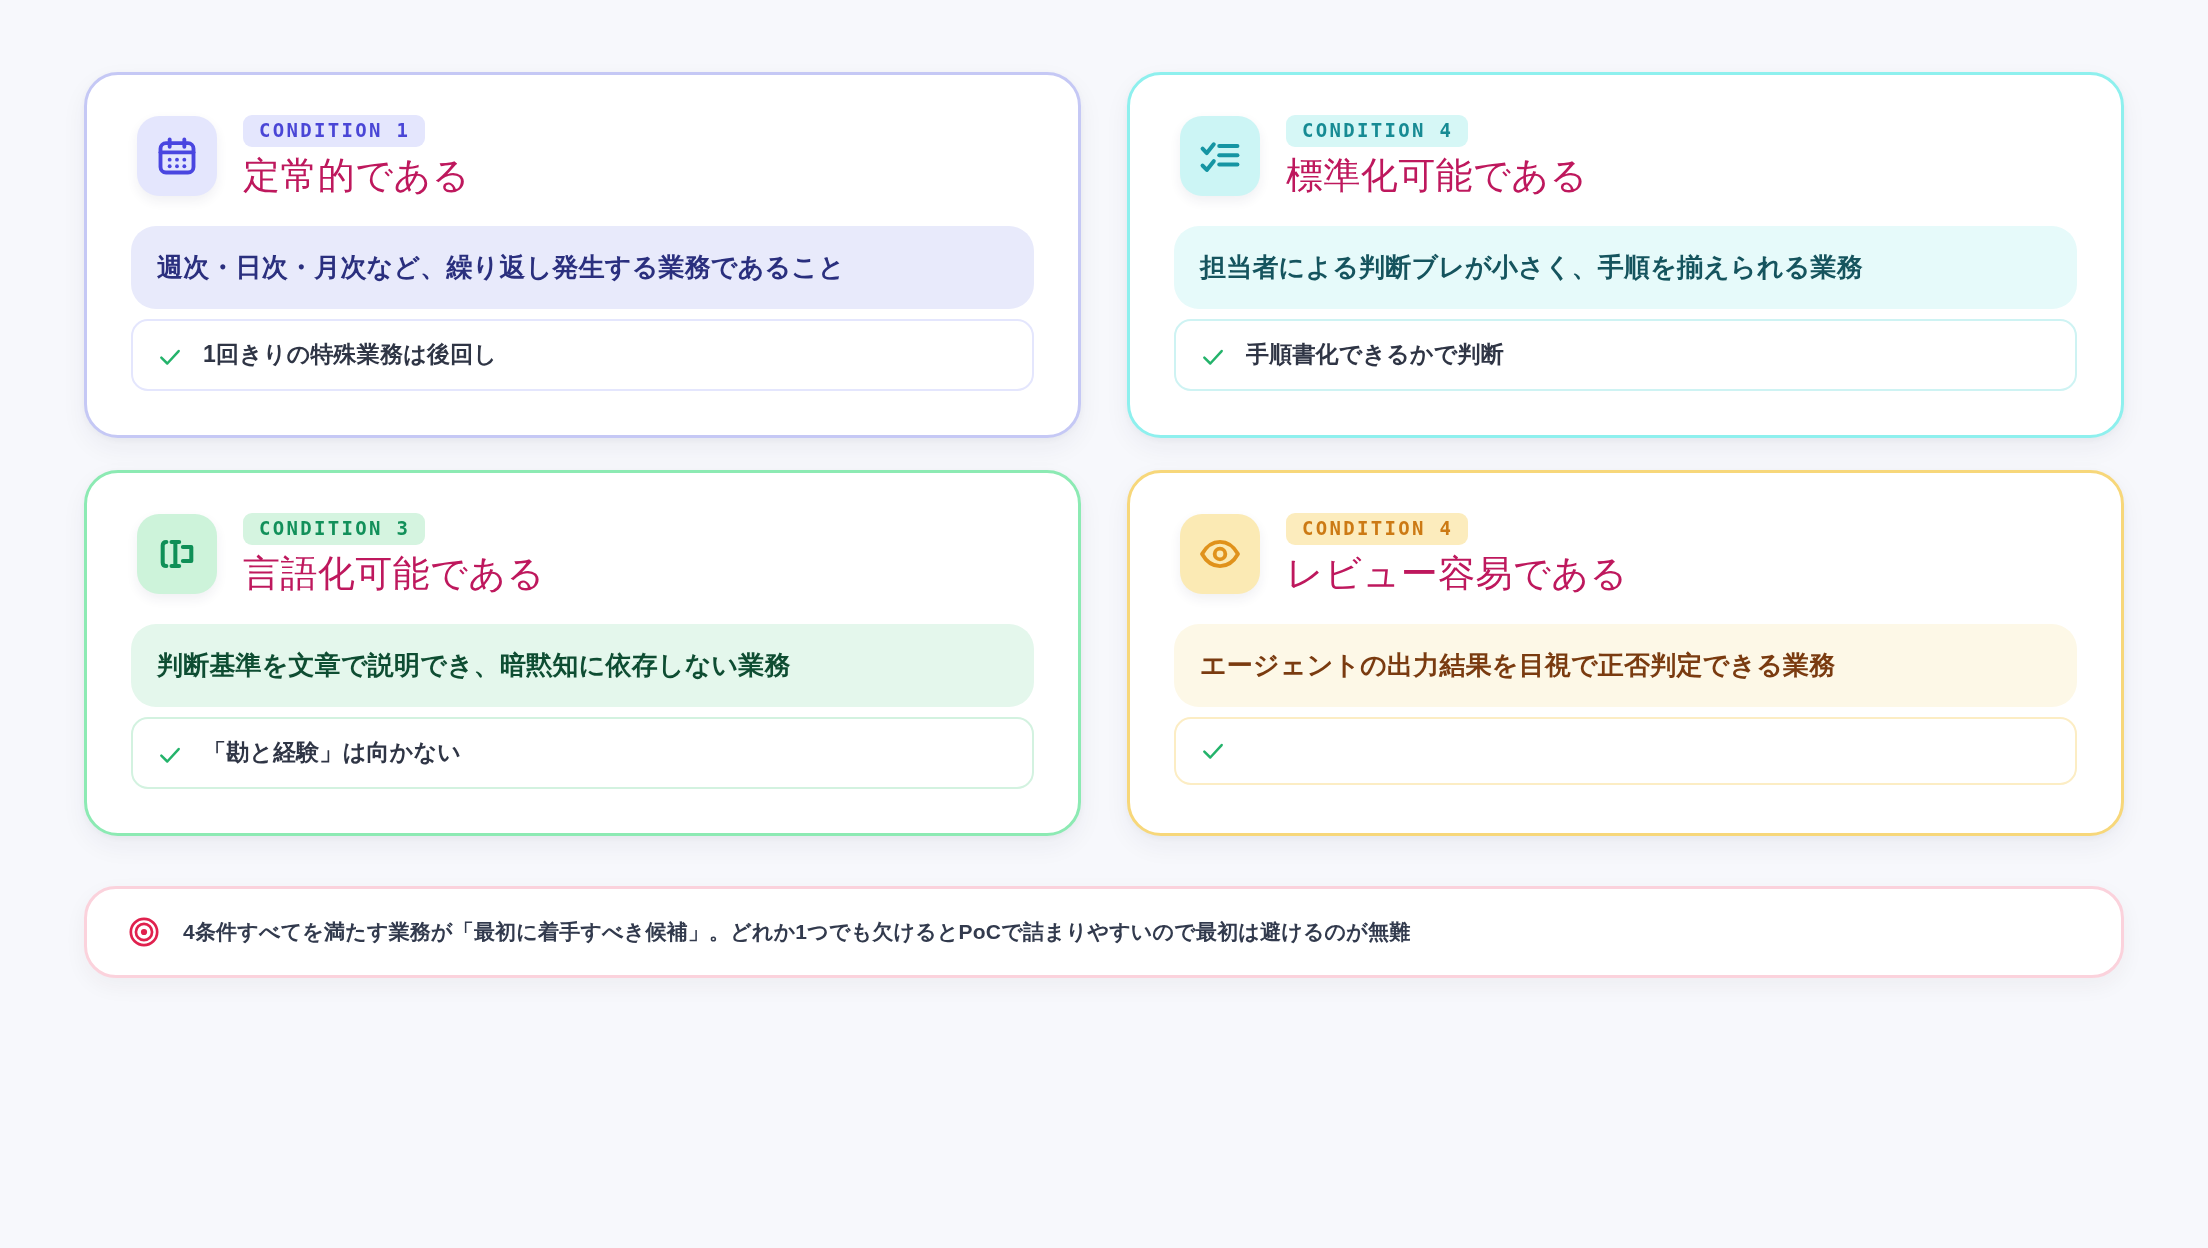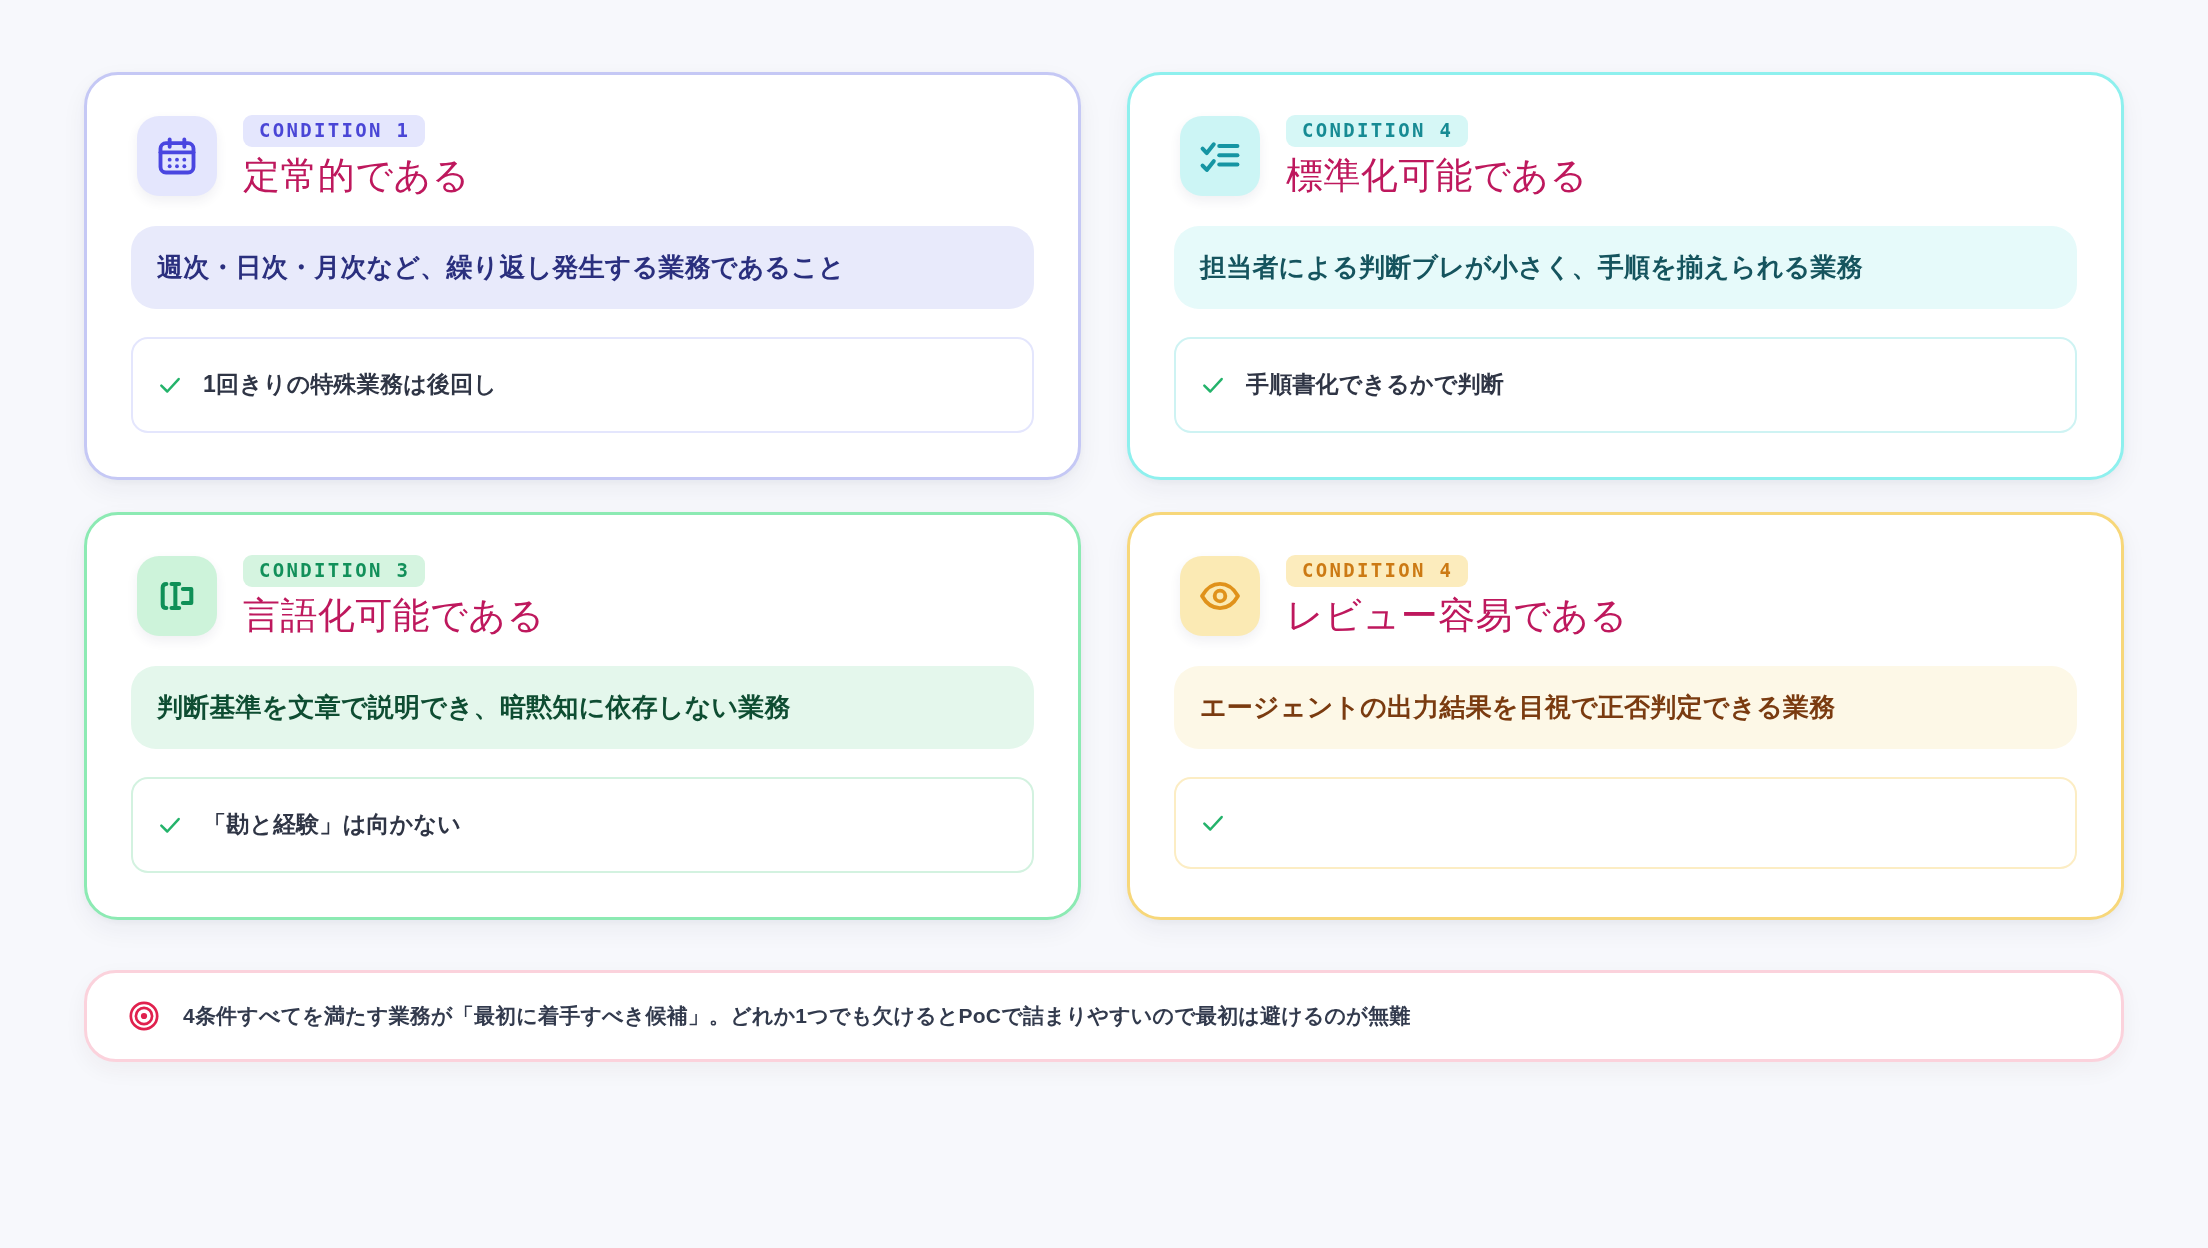--- a/index.html
+++ b/index.html
@@ -88,27 +88,27 @@
     color: var(--desc-fg);
     border-radius: 25px;
     padding: 24px 26px;
     font-size: 26px;
     font-weight: 700;
     line-height: 1.35;
     letter-spacing: 0.2px;
   }
 
   .note {
-    margin-top: 28px;
+    margin-top: 10px;
     background: #ffffff;
     border: 2px solid var(--note-edge);
     border-radius: 17px;
-    padding: 31px 24px;
-    display: flex;
-    align-items: center;
+    padding: 19px 24px;
+    display: flex;
+    align-items: flex-end;
     gap: 20px;
   }
 
   .note-text {
     font-size: 23px;
     font-weight: 700;
     color: #2f3545;
     letter-spacing: 0.2px;
     line-height: 1.3;
   }

